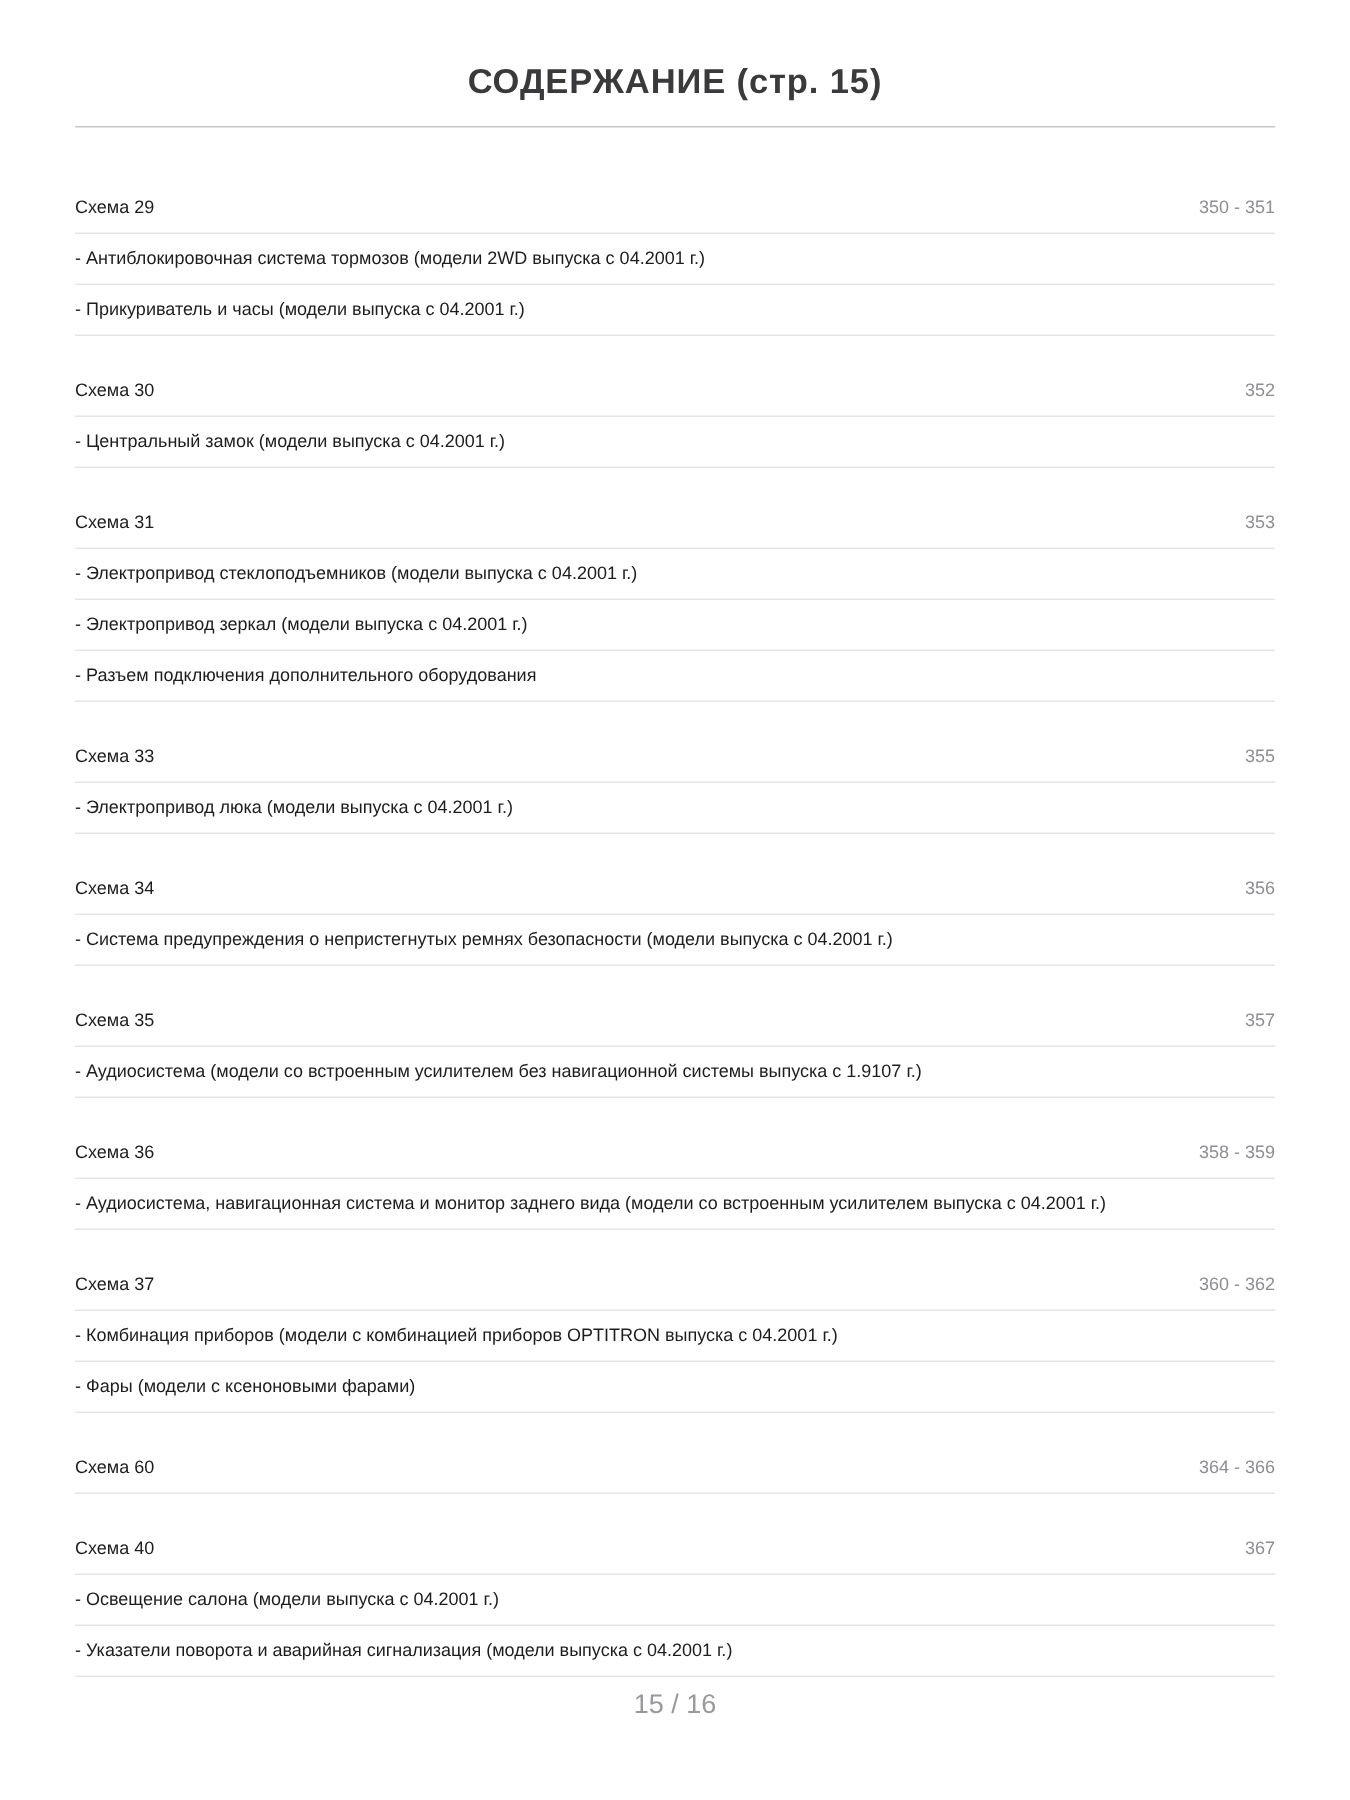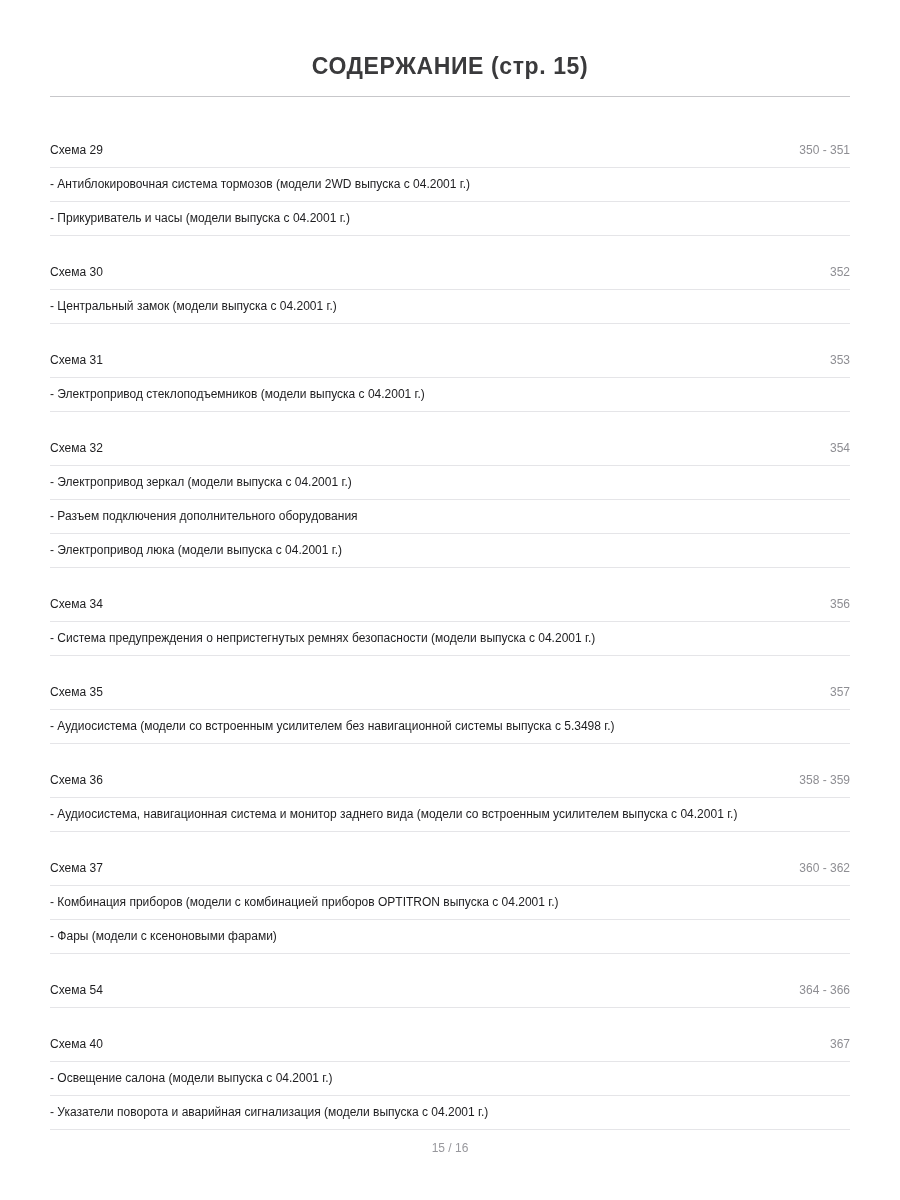--- a/index.html
+++ b/index.html
@@ -15,21 +15,21 @@
   html, body {
     margin: 0;
     padding: 0;
     background: var(--background);
     font-family: "Liberation Sans", "DejaVu Sans", sans-serif;
   }
   .page {
     width: 900px;
     height: 1200px;
     margin: 0 auto;
-    padding: 12px 50px;
+    padding: 0 50px;
     background: var(--background);
     overflow: hidden;
   }
   .page-title {
     margin: 0;
     padding-top: 40px;
     text-align: center;
     font-size: 23px;
     font-weight: 700;
     letter-spacing: 0.6px;
@@ -64,21 +64,21 @@
     white-space: nowrap;
     margin-left: 16px;
     margin-top: 20px;
   }
   .row .text {
     flex: 1;
   }
   .page-footer {
     margin-top: 9px;
     text-align: center;
-    font-size: 12px;
+    font-size: 18px;
     color: var(--footer-text);
     line-height: 18px;
   }
 </style>
 </head>
 <body>
 
 <div class="page">
   <h1 class="page-title">СОДЕРЖАНИЕ (стр. 15)</h1>
   <div class="title-rule"></div>
@@ -100,66 +100,66 @@
       <div class="row item">
         <span class="text">- Центральный замок (модели выпуска с 04.2001 г.)</span>
       </div>
       <div class="row schema">
         <span class="label">Схема 31</span>
         <span class="pages">353</span>
       </div>
       <div class="row item">
         <span class="text">- Электропривод стеклоподъемников (модели выпуска с 04.2001 г.)</span>
       </div>
-      <div class="row schema">
-        <span class="label">Схема 32</span>
-        <span class="pages">354</span>
-      </div>
       <div class="row item">
         <span class="text">- Электропривод зеркал (модели выпуска с 04.2001 г.)</span>
       </div>
       <div class="row item">
         <span class="text">- Разъем подключения дополнительного оборудования</span>
+      </div>
+      <div class="row schema">
+        <span class="label">Схема 33</span>
+        <span class="pages">355</span>
       </div>
       <div class="row item">
         <span class="text">- Электропривод люка (модели выпуска с 04.2001 г.)</span>
       </div>
       <div class="row schema">
         <span class="label">Схема 34</span>
         <span class="pages">356</span>
       </div>
       <div class="row item">
         <span class="text">- Система предупреждения о непристегнутых ремнях безопасности (модели выпуска с 04.2001 г.)</span>
       </div>
       <div class="row schema">
         <span class="label">Схема 35</span>
         <span class="pages">357</span>
       </div>
       <div class="row item">
-        <span class="text">- Аудиосистема (модели со встроенным усилителем без навигационной системы выпуска с 5.3498 г.)</span>
+        <span class="text">- Аудиосистема (модели со встроенным усилителем без навигационной системы выпуска с 1.9107 г.)</span>
       </div>
       <div class="row schema">
         <span class="label">Схема 36</span>
         <span class="pages">358 - 359</span>
       </div>
       <div class="row item">
         <span class="text">- Аудиосистема, навигационная система и монитор заднего вида (модели со встроенным усилителем выпуска с 04.2001 г.)</span>
       </div>
       <div class="row schema">
         <span class="label">Схема 37</span>
         <span class="pages">360 - 362</span>
       </div>
       <div class="row item">
         <span class="text">- Комбинация приборов (модели с комбинацией приборов OPTITRON выпуска с 04.2001 г.)</span>
       </div>
       <div class="row item">
         <span class="text">- Фары (модели с ксеноновыми фарами)</span>
       </div>
       <div class="row schema">
-        <span class="label">Схема 54</span>
+        <span class="label">Схема 60</span>
         <span class="pages">364 - 366</span>
       </div>
       <div class="row schema">
         <span class="label">Схема 40</span>
         <span class="pages">367</span>
       </div>
       <div class="row item">
         <span class="text">- Освещение салона (модели выпуска с 04.2001 г.)</span>
       </div>
       <div class="row item">

